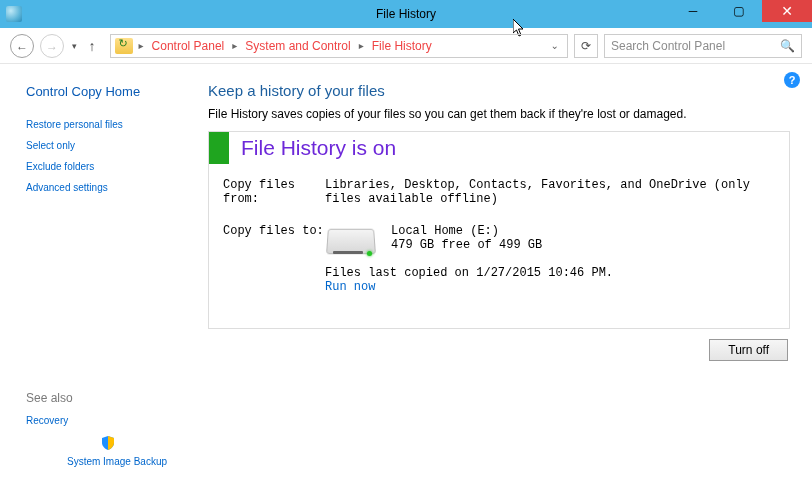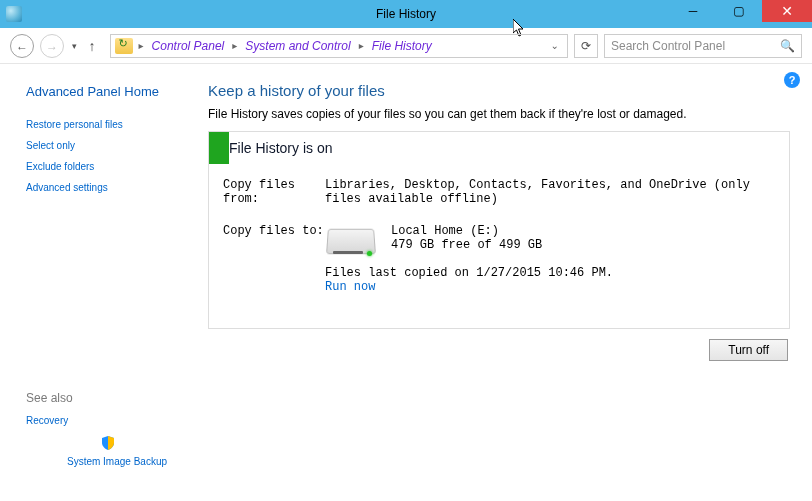--- a/index.html
+++ b/index.html
@@ -15,21 +15,21 @@
   .navbar { height: 36px; display: flex; align-items: center; padding: 0 10px; gap: 6px; border-bottom: 1px solid #e6e6e6; }
   .circ { width: 24px; height: 24px; border: 1px solid #a0a0a0; border-radius: 50%; display: flex; align-items: center; justify-content: center; color: #555; font-size: 12px; }
   .circ.dis { border-color: #d0d0d0; color: #c0c0c0; }
   .dropglyph { font-size: 9px; color: #555; padding: 0 2px; }
   .uparrow { font-size: 14px; color: #444; padding: 0 4px; }
   .addr { flex: 1; border: 1px solid #ccc; height: 24px; display: flex; align-items: center; padding: 0 4px; gap: 2px; margin-left: 4px; position: relative; }
   .addr .foldicon { width: 18px; height: 16px; display:inline-block; position:relative; }
   .addr .foldicon::before { content:""; position:absolute; inset:0; background: linear-gradient(#ffe08a,#f2c64a); border-radius:2px; }
   .addr .foldicon::after { content:"↻"; position:absolute; left:4px; top:-1px; font-size:11px; color:#1f7a1f; }
   .addr .sep { color:#666; font-size:10px; padding:0 4px; }
-  .addr .seg { color:#6d28d9; padding:0 2px;font-style:italic; }
+  .addr .seg { color:#ef4444; padding:0 2px; }
   .addr .end { margin-left:auto; color:#666; font-size:10px; padding:0 4px;}
   .refresh { width:24px; height:24px; border:1px solid #ccc; display:flex; align-items:center; justify-content:center; color:#555; }
   .search { width:198px; height:24px; border:1px solid #ccc; display:flex; align-items:center; padding:0 6px; color:#8d8d8d; position:relative; }
   .search input { border:none; outline:none; flex:1; font-size:12px; color:#ef4444; background:transparent;}
   .search input::placeholder { color:#8d8d8d; }
   .search .mag { position:absolute; right:6px; color:#8d8d8d; font-size:12px;}
   .body { display:flex; height: calc(501px - 28px - 36px); }
   .sidebar { width:208px; padding:20px 0 10px 26px; display:flex; flex-direction:column; }
   .sidebar a { color:#0066cc; text-decoration:none; display:block; margin-bottom:10px; font-size:10px; }
   .sidebar a.home { color:#0a5bb5; font-size:13px; margin-bottom:20px; }
@@ -38,21 +38,21 @@
   .sib { display:flex; align-items:center; gap:6px;flex-direction:column; }
   .shield { width:14px; height:14px; display:inline-block; position:relative; margin-left:-18px;}
   .shield svg { width:14px; height:14px; }
   .main { flex:1; padding:18px 22px 0 0; position:relative; }
   .helpicon { position:absolute; right:12px; top:8px; width:16px; height:16px; border-radius:50%; background:#1e90ff; color:#fff; font-size:11px; font-weight:bold; display:flex; align-items:center; justify-content:center; }
   .h1 { color:#1d5f9e; font-size:15px; font-weight:400; margin-bottom:8px; }
   .desc { font-size:12px; margin-bottom:10px; }
   .panel { border:1px solid #ddd; margin-top:0; }
   .panel-head { display:flex; align-items:center; height:32px; }
   .greenbar { width:20px; height:32px; background:#1fa51f; }
-  .panel-title { color:#0f172a; font-size:14px; font-weight:400; }
+  .panel-title { color:#6d28d9; font-size:21px; padding-left:12px; font-weight:400; }
   .panel-body { padding:14px 14px 16px 14px; font-size:12px; }
   .row { display:flex; margin-bottom:18px;font-family:Liberation Mono, monospace; }
   .label { width:102px; }
   .val { flex:1; }
   .drive { display:flex; gap:14px; align-items:flex-start; }
   .hdd { width:52px; height:36px; position:relative; }
   .hdd .case { position:absolute; left:2px; top:4px; width:48px; height:26px; background:linear-gradient(#f4f4f4,#d8d8d8); border:1px solid #bbb; border-radius:3px; transform: perspective(80px) rotateX(14deg); }
   .hdd .led { position:absolute; right:5px; bottom:4px; width:5px; height:5px; background:#26c626; border-radius:50%; box-shadow:0 0 3px #26c626; }
   .hdd .slot { position:absolute; left:8px; bottom:6px; width:30px; height:3px; background:#666; border-radius:1px;}
   .statusblock { margin-top:6px; }
@@ -100,21 +100,21 @@
   <div class="refresh">⟳</div>
   <div class="search">
     <input placeholder="Search Control Panel" style="">
     <span class="mag">🔍</span>
   </div>
 </div>
 
 <div class="body">
 
   <div class="sidebar">
-    <a href="#" class="home">Advanced Panel Home</a>
+    <a href="#" class="home">Control Copy Home</a>
     <a href="#">Restore personal files</a>
     <a href="#">Select only</a>
     <a href="#">Exclude folders</a>
     <a href="#">Advanced settings</a>
     <div class="seealso">
       <div class="hdr">See also</div>
       <a href="#">Recovery</a>
       <div class="sib">
         <span class="shield">
           <svg viewBox="0 0 14 14">

